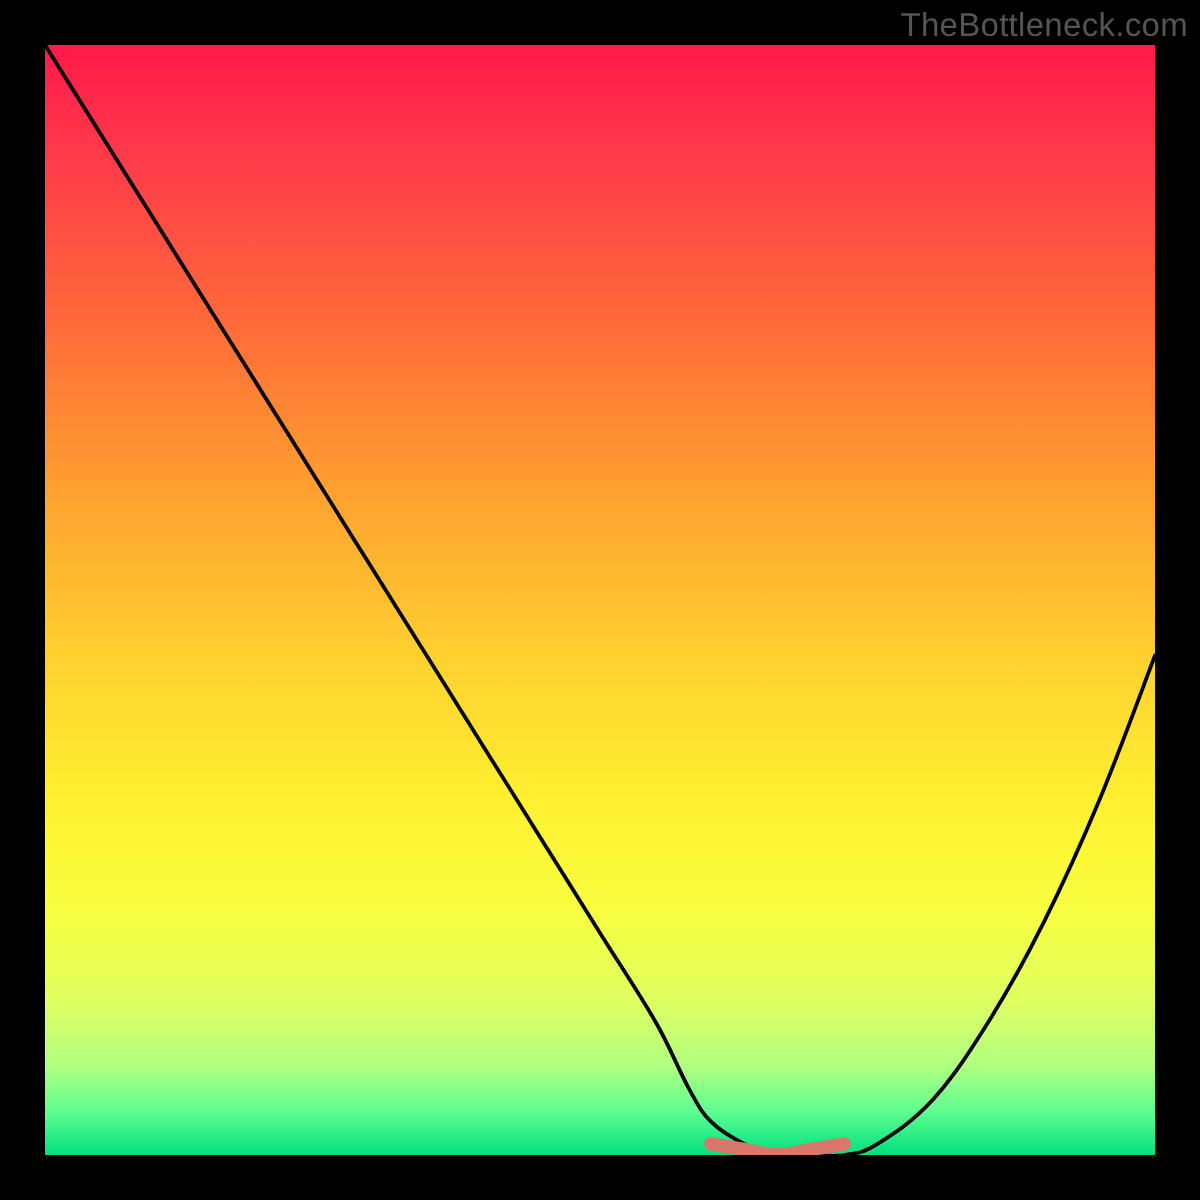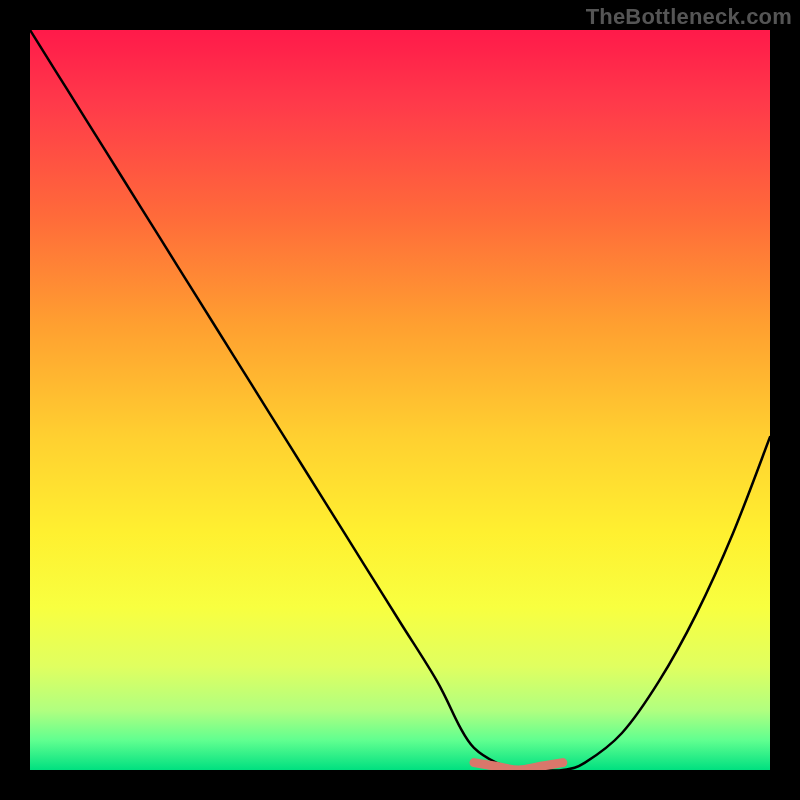--- a/index.html
+++ b/index.html
@@ -23,21 +23,21 @@
       #60ff90 96%,
       #00e080 100%
     );
   }
   .watermark {
     position: absolute;
     top: 4px;
     right: 8px;
     color: #555;
     font-size: 22px;
-    font-weight: 700;
+    font-weight: 400;
     letter-spacing: 0.2px;
   }
   svg.curve {
     position: absolute;
     left: 0;
     top: 0;
     width: 100%;
     height: 100%;
   }
 </style>

